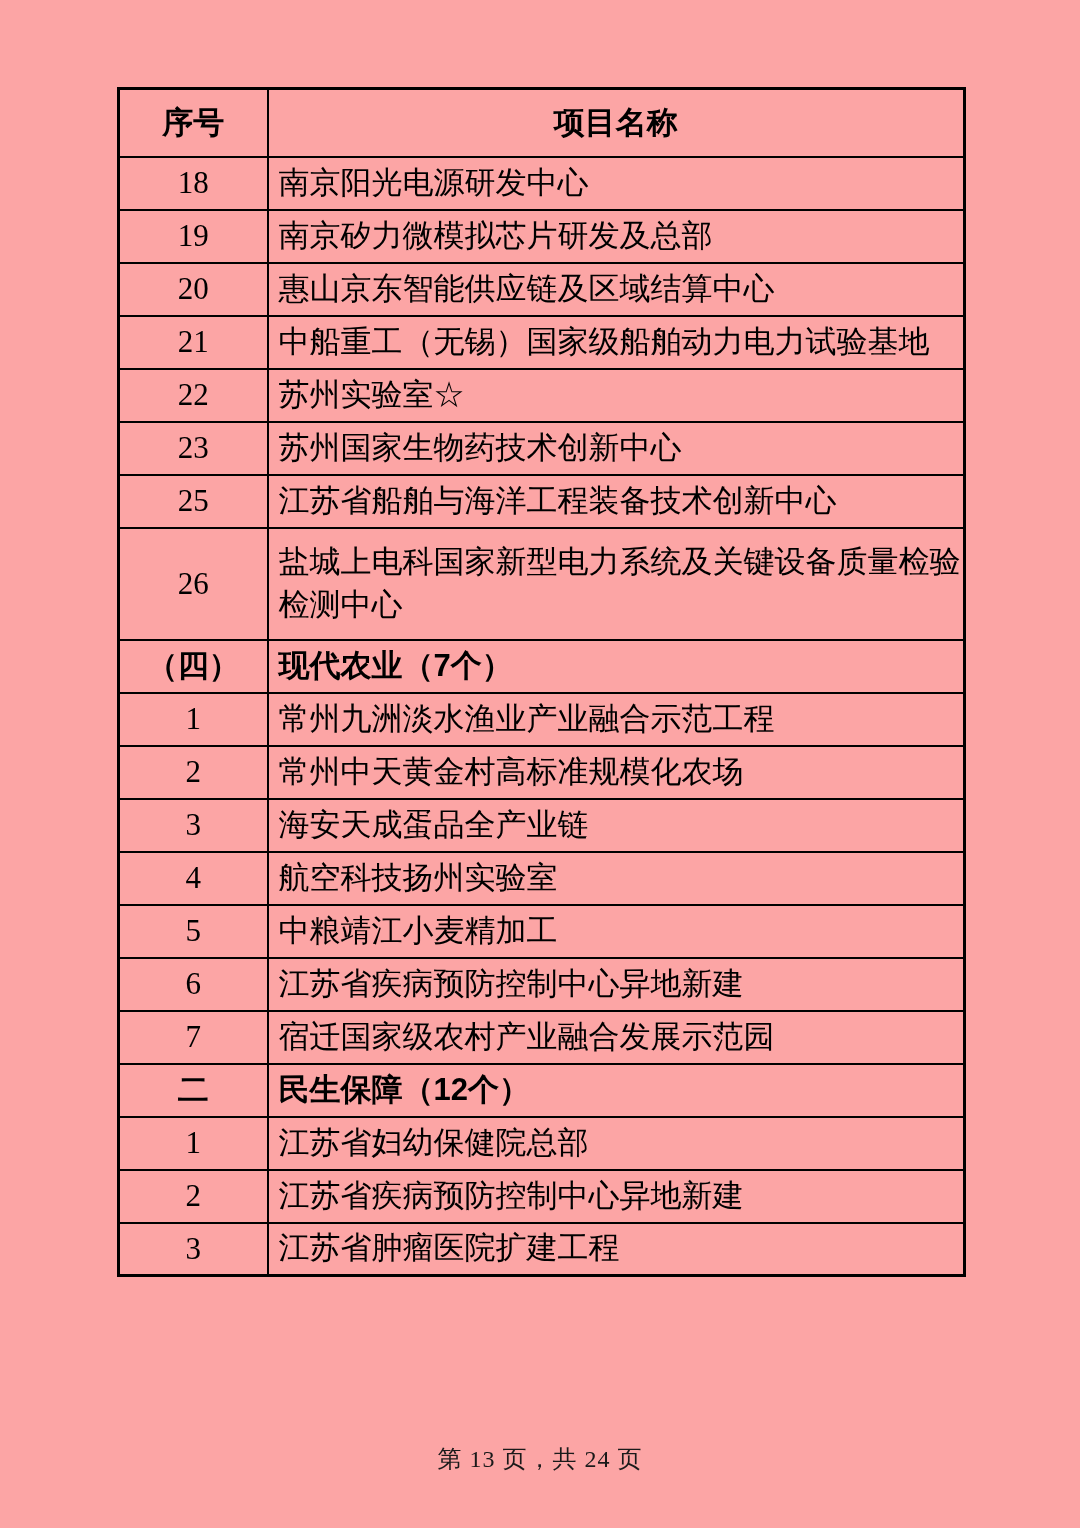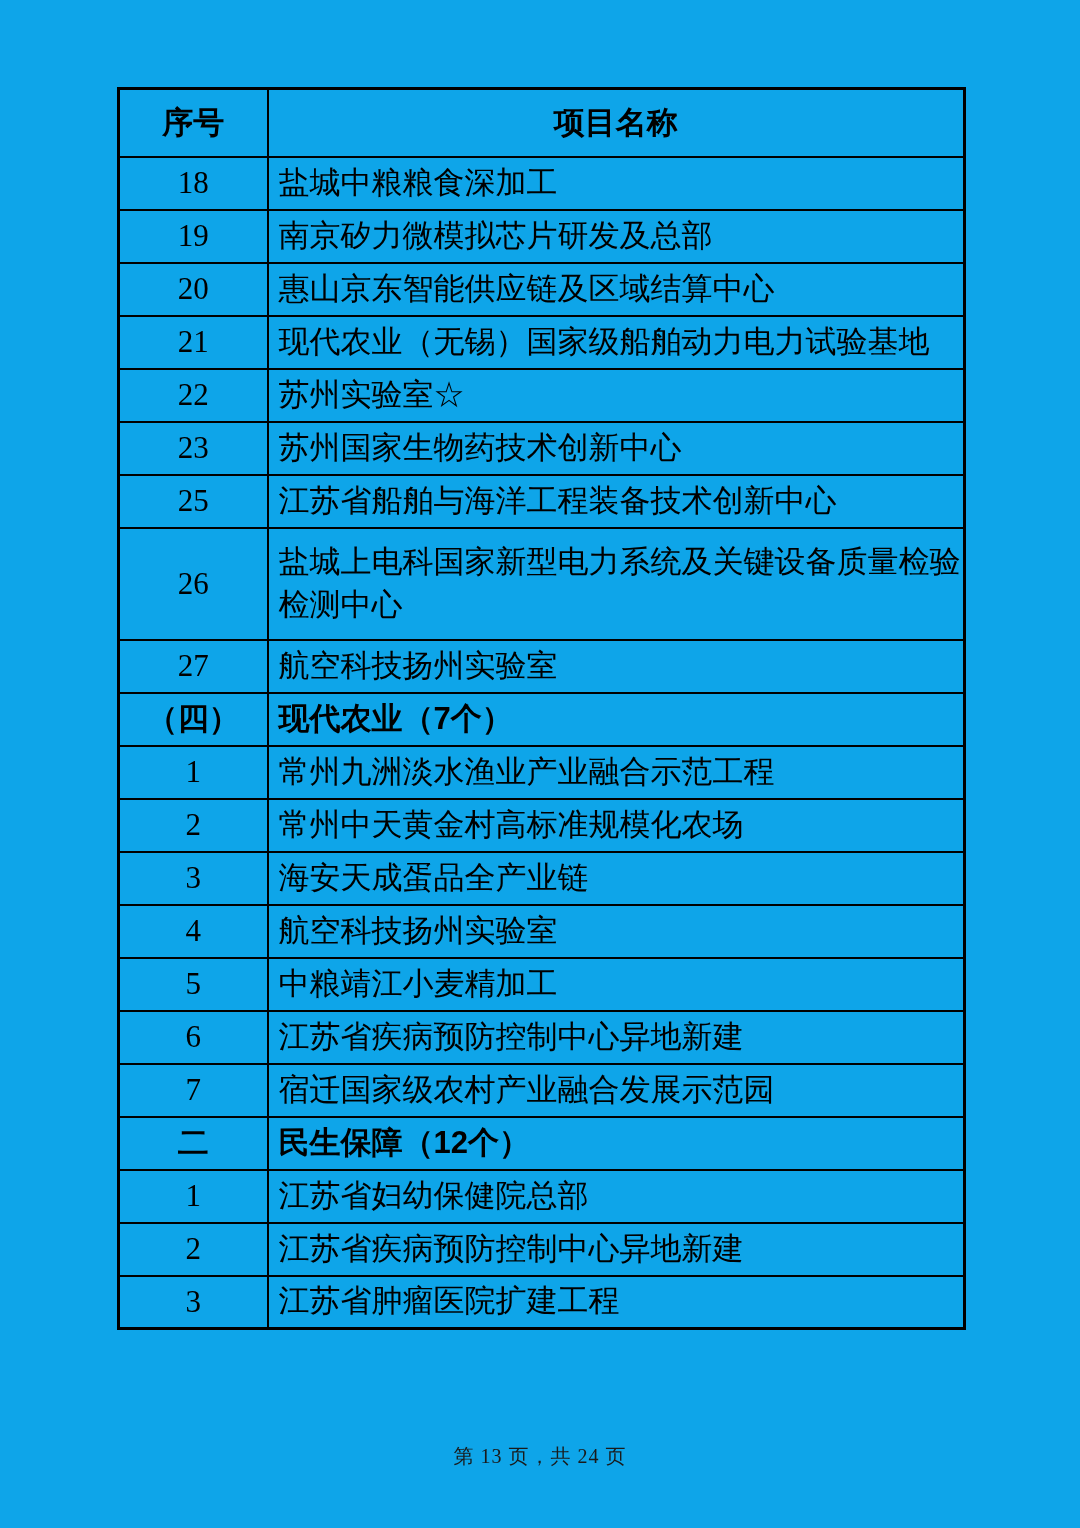--- a/index.html
+++ b/index.html
@@ -4,21 +4,21 @@
 <style>
   html, body {
     margin: 0;
     padding: 0;
     background: #ffffff;
   }
   .page {
     position: relative;
     width: 1080px;
     height: 1528px;
-    background: #0ea5e9;
+    background: #fca5a5;
     font-family: "Liberation Serif", "DejaVu Serif", serif;
     color: #000000;
     overflow: hidden;
   }
   table.project-table {
     position: absolute;
     left: 117px;
     top: 87px;
     width: 846px;
     border-collapse: collapse;
@@ -57,21 +57,21 @@
   tr.section-row td.c-name {
     font-family: "Liberation Sans", "DejaVu Sans", sans-serif;
     font-weight: bold;
   }
   .page-footer {
     position: absolute;
     left: 0;
     top: 1443px;
     width: 1080px;
     text-align: center;
-    font-size: 20px;
+    font-size: 24px;
     letter-spacing: 1px;
     color: #1a1a1a;
   }
 </style>
 </head>
 <body>
 
 <div class="page">
 
   <table class="project-table">
@@ -82,53 +82,49 @@
     <thead>
       <tr class="header-row">
         <th class="h-no">序号</th>
         <th class="h-name">项目名称</th>
       </tr>
     </thead>
     <tbody id="table-body">
 
     <tr class="body-row">
           <td class="c-no">18</td>
-          <td class="c-name">盐城中粮粮食深加工</td>
+          <td class="c-name">南京阳光电源研发中心</td>
         </tr>
         <tr class="body-row">
           <td class="c-no">19</td>
           <td class="c-name">南京矽力微模拟芯片研发及总部</td>
         </tr>
         <tr class="body-row">
           <td class="c-no">20</td>
           <td class="c-name">惠山京东智能供应链及区域结算中心</td>
         </tr>
         <tr class="body-row">
           <td class="c-no">21</td>
-          <td class="c-name">现代农业（无锡）国家级船舶动力电力试验基地</td>
+          <td class="c-name">中船重工（无锡）国家级船舶动力电力试验基地</td>
         </tr>
         <tr class="body-row">
           <td class="c-no">22</td>
           <td class="c-name">苏州实验室☆</td>
         </tr>
         <tr class="body-row">
           <td class="c-no">23</td>
           <td class="c-name">苏州国家生物药技术创新中心</td>
         </tr>
         <tr class="body-row">
           <td class="c-no">25</td>
           <td class="c-name">江苏省船舶与海洋工程装备技术创新中心</td>
         </tr>
         <tr class="body-row tall">
           <td class="c-no">26</td>
           <td class="c-name">盐城上电科国家新型电力系统及关键设备质量检验检测中心</td>
-        </tr>
-        <tr class="body-row">
-          <td class="c-no">27</td>
-          <td class="c-name">航空科技扬州实验室</td>
         </tr>
         <tr class="body-row section-row">
           <td class="c-no">（四）</td>
           <td class="c-name">现代农业（7个）</td>
         </tr>
         <tr class="body-row">
           <td class="c-no">1</td>
           <td class="c-name">常州九洲淡水渔业产业融合示范工程</td>
         </tr>
         <tr class="body-row">

